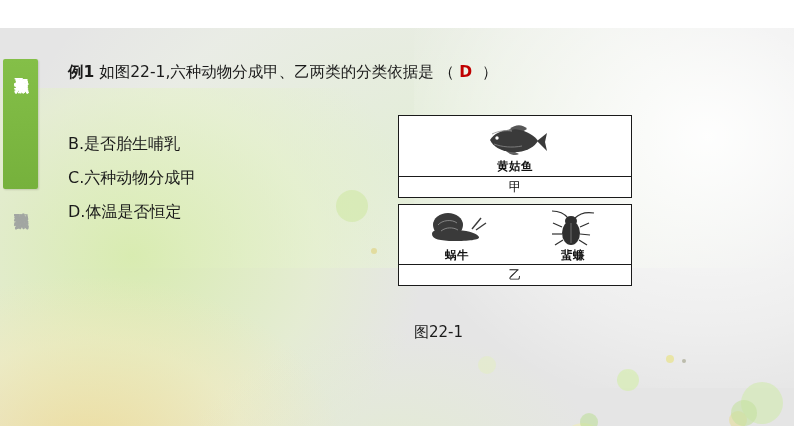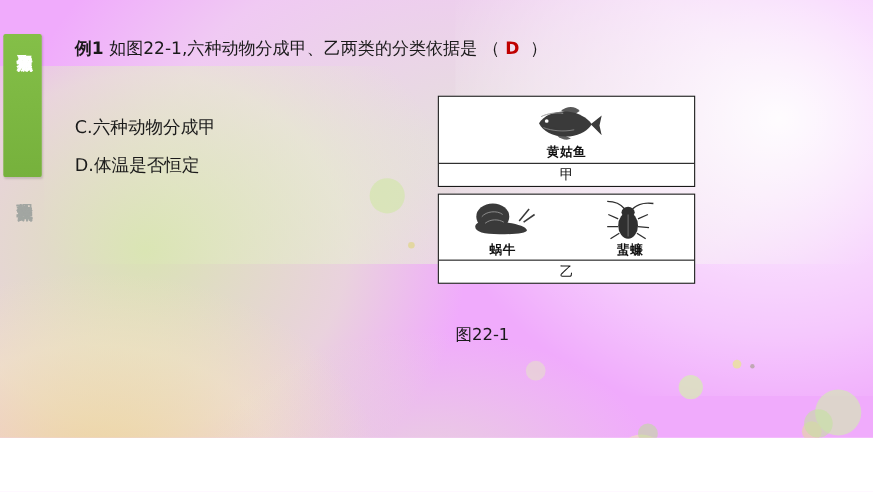--- a/index.html
+++ b/index.html
@@ -12,21 +12,22 @@
     height: 447px;
     overflow: hidden;
     font-family: "DejaVu Sans", "Liberation Sans", sans-serif;
   }
 
   #slide {
     position: relative;
     width: 794px;
     height: 398px;
     overflow: hidden;
-    background: #f0abfc;
+    background: #e5e5e5;
+    margin-top: 28px;
   }
 
   
   .bg-layer {
     position: absolute;
     inset: 0;
     pointer-events: none;
   }
   .wash-green-left {
     position: absolute;
@@ -169,20 +170,21 @@
     background: #ffffff;
     box-sizing: border-box;
   }
   .fig-group + .fig-group {
     margin-top: 6px;
   }
   .fig-row {
     display: flex;
     border-bottom: 1.6px solid #1a1a1a;
     box-sizing: border-box;
+    font-family: Liberation Serif, serif;
   }
   .fig-cell {
     flex: 1 1 0;
     box-sizing: border-box;
     padding: 3px 2px 2px 2px;
     text-align: center;
     overflow: hidden;
   }
   .fig-art {
     height: 40px;
@@ -251,20 +253,21 @@
     <div class="sidebar-tab2">
       <div class="vtext">热点实验梳理</div>
     </div>
   </div>
 
   <div id="question">
     <div class="q-title"><span class="lead">例1</span><span>&nbsp;</span><span>如图22-1,六种动物分成甲、乙两类的分类依据是</span><span>&nbsp;</span><span>（</span><span>&nbsp;</span><span class="ans">D</span><span>&nbsp;&nbsp;</span><span>）</span></div>
   </div>
 
   <div id="options">
+    <div class="opt">B.是否胎生哺乳</div>
     <div class="opt">C.六种动物分成甲</div>
     <div class="opt">D.体温是否恒定</div>
   </div>
 
   <div id="figure">
 
     <div class="fig-group">
       <div class="fig-row">
 
         <div class="fig-cell">

